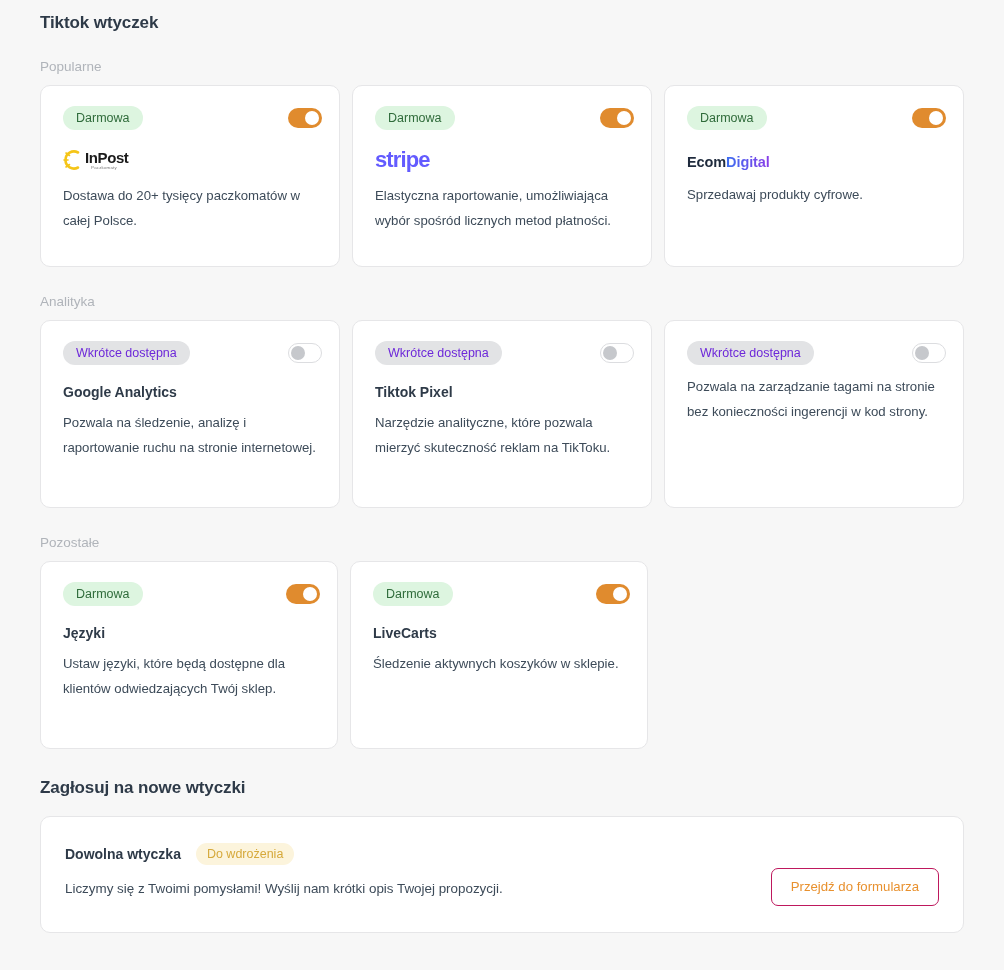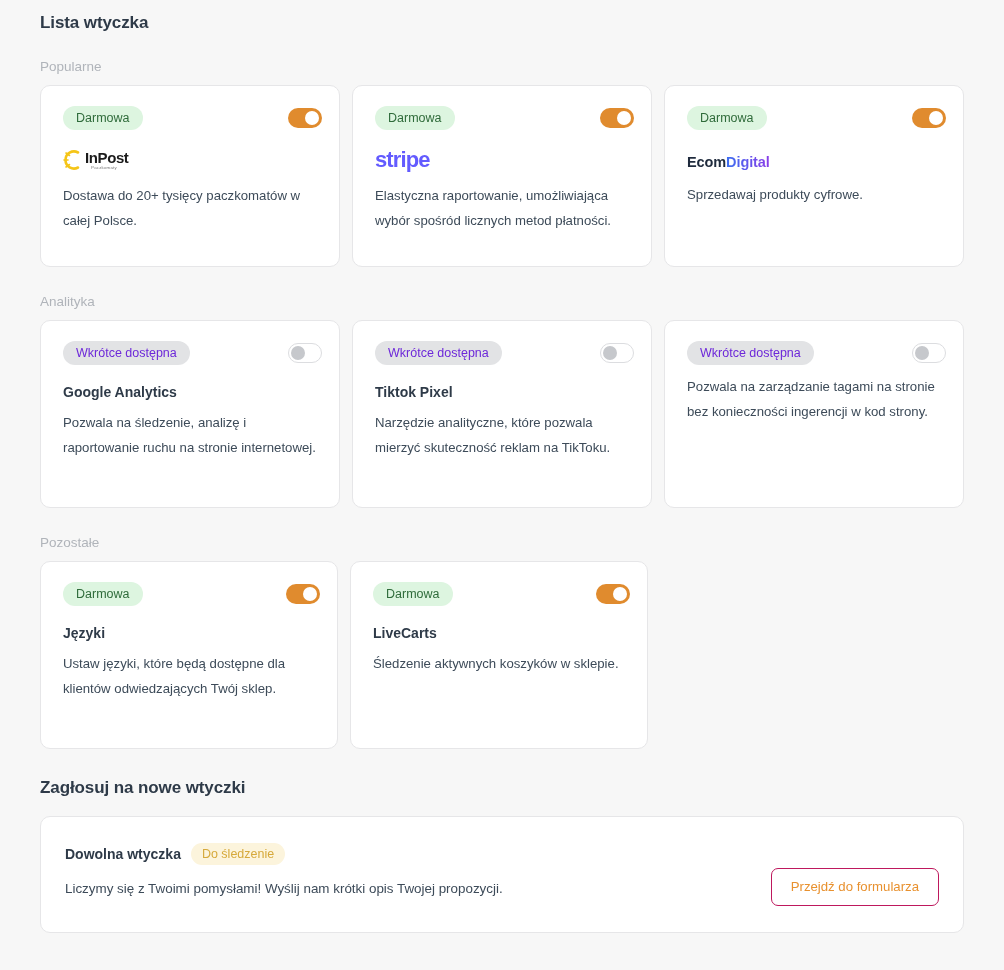--- a/index.html
+++ b/index.html
@@ -187,21 +187,21 @@
     border: 1px solid #e6e6e8;
     border-radius: 10px;
     padding: 22px 24px 24px 24px;
     display: flex;
     align-items: flex-start;
     justify-content: space-between;
     min-height: 117px;
   }
   .vote-left { padding-top: 4px; }
   .vote-head {
-    display: flex; align-items: center; gap: 10px;
+    display: flex; align-items: center; gap: 15px;
   }
   .vote-name {
     font-size: 14px; font-weight: bold; color: #2e3a48;
     line-height: 18px;
   }
   .vote-desc {
     margin-top: 14px;
     font-size: 13.4px;
     color: #3d4b59;
     line-height: 19px;
@@ -218,21 +218,21 @@
     cursor: pointer;
     white-space: nowrap;
     line-height: 16px;
   }
 </style>
 </head>
 <body>
 
 <div class="page">
 
-  <h1 class="page-title">Lista wtyczka</h1>
+  <h1 class="page-title">Tiktok wtyczek</h1>
 
   <div class="section-label first">Popularne</div>
 
   <div class="grid">
 
     <div class="card">
       <div class="card-top">
         <span class="badge badge-free">Darmowa</span>
         <div class="toggle on">
           <div class="knob"></div>
@@ -347,20 +347,20 @@
       <div class="plugin-desc wide">Śledzenie aktywnych koszyków w sklepie.</div>
     </div>
   </div>
 
   <h2 class="vote-title">Zagłosuj na nowe wtyczki</h2>
 
   <div class="vote-card">
     <div class="vote-left">
       <div class="vote-head">
         <span class="vote-name">Dowolna wtyczka</span>
-        <span class="badge badge-todo">Do śledzenie</span>
+        <span class="badge badge-todo">Do wdrożenia</span>
       </div>
       <div class="vote-desc">Liczymy się z Twoimi pomysłami! Wyślij nam krótki opis Twojej propozycji.</div>
     </div>
     <button class="vote-btn">Przejdź do formularza</button>
   </div>
 
 </div>
 
 </body></html>

